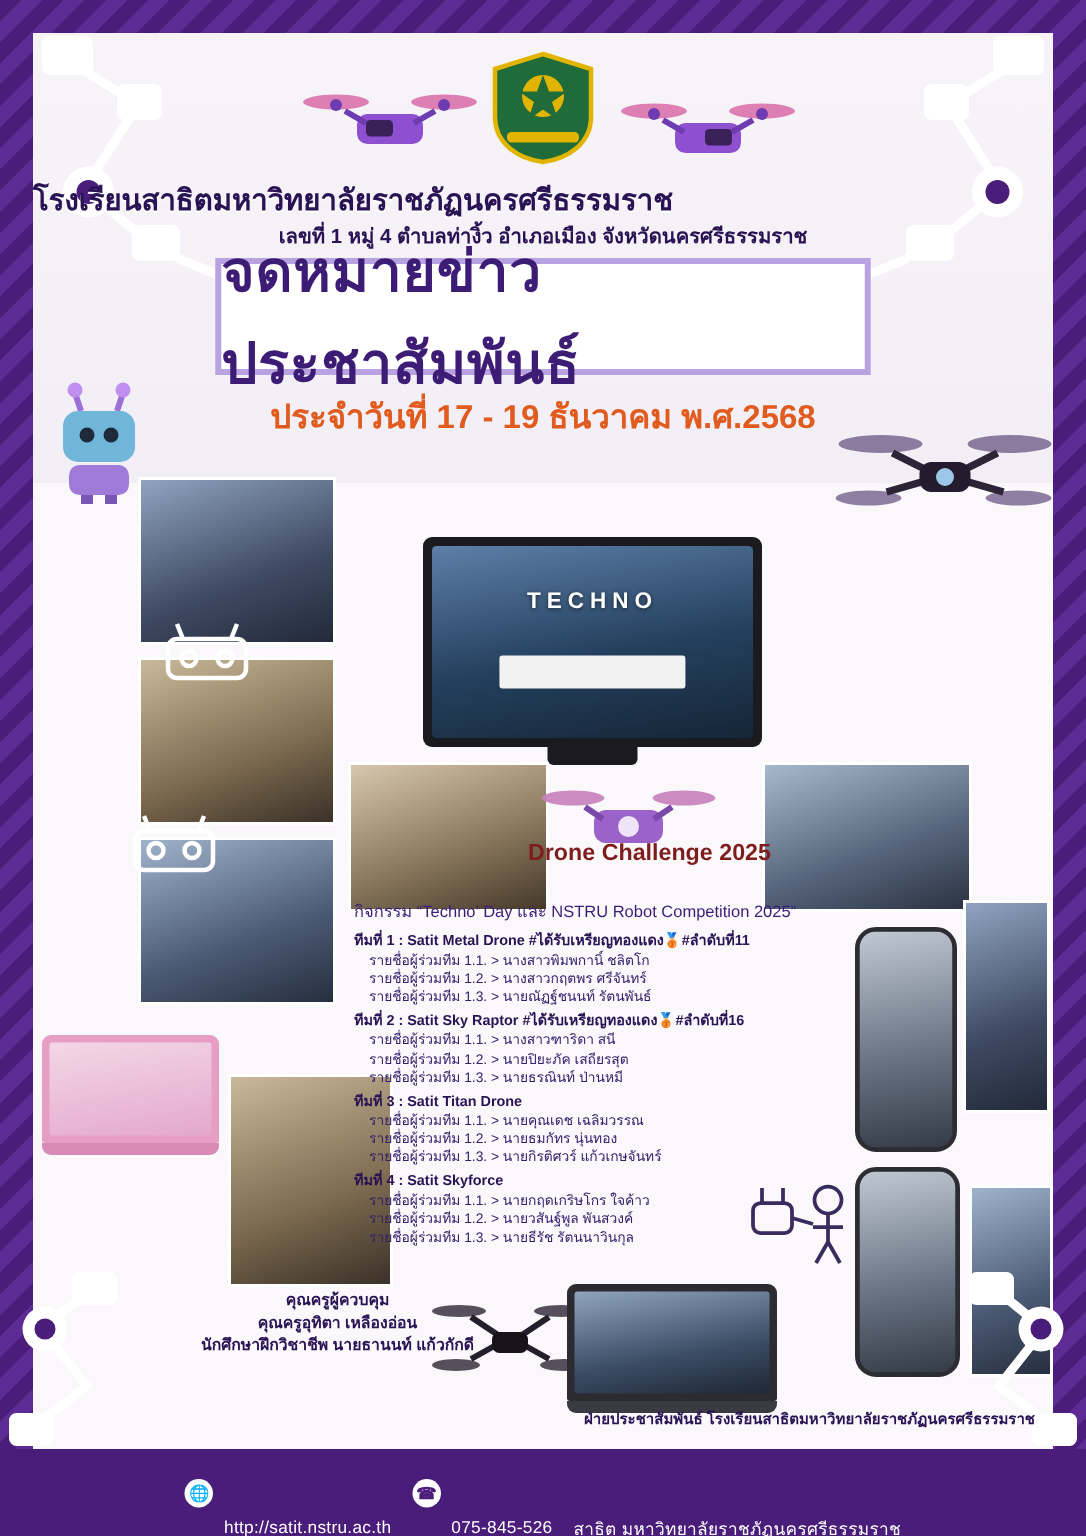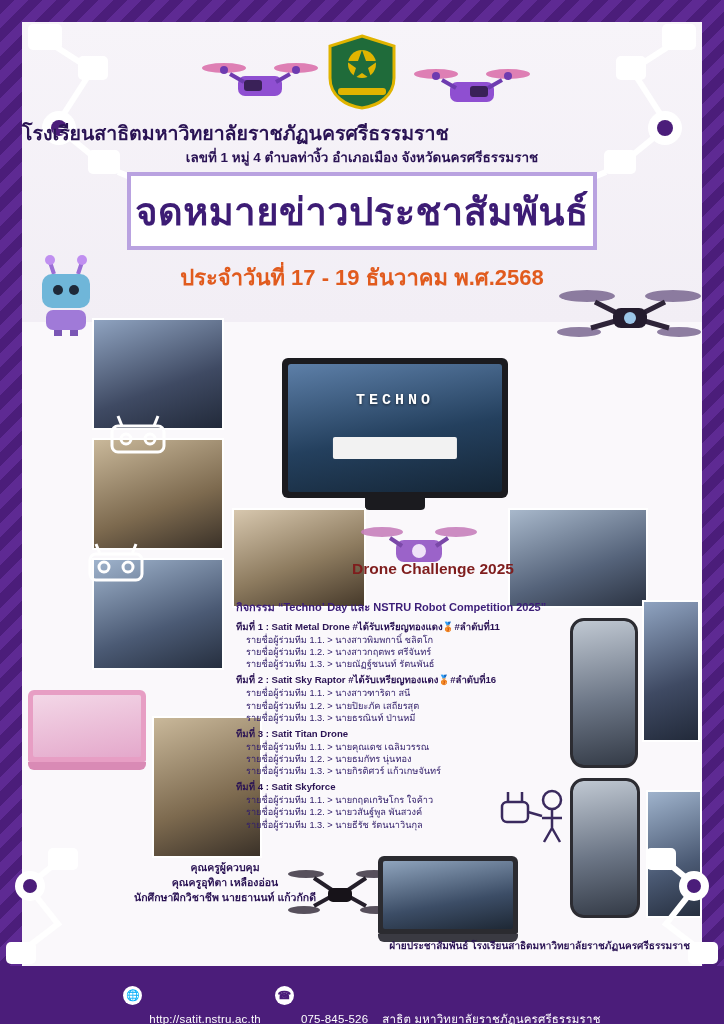--- a/index.html
+++ b/index.html
@@ -61,21 +61,21 @@
     text-shadow: 0 1px 0 #fff;
   }
   .school-addr {
     position: absolute; left: 0; right: 0; top: 124px;
     text-align: center;
     color: #2a1354; font-size: 13.5px; font-weight: bold;
   }
   .title-band {
     position: absolute; left: 50%; transform: translateX(-50%);
     top: 150px;
-    width: 470px; height: 78px;
+    width: 437px; height: 78px;
     background: #ffffff;
     border: 4px solid #b9a2e0;
     display: flex; align-items: center; justify-content: center;
   }
   .title-band .t {
     color: #3d1c75; font-size: 38px; font-weight: bold; letter-spacing: .5px;
   }
   .subtitle {
     position: absolute; left: 0; right: 0; top: 238px;
     text-align: center;
@@ -96,21 +96,21 @@
   }
   .ph-a { background: linear-gradient(160deg,#8fa3c0,#3f4a63 60%,#222a3a); }
   .ph-b { background: linear-gradient(160deg,#c9b89a,#7d6a4f 60%,#3a3128); }
   .ph-c { background: linear-gradient(160deg,#9fb3cc,#4b5a74 60%,#262f3f); }
   .ph-d { background: linear-gradient(160deg,#d7c7ae,#8d7b5f 55%,#46392a); }
   .ph-e { background: linear-gradient(160deg,#a8b8cb,#55637a 60%,#2b3342); }
 
   
   .monitor {
     position: absolute;
-    background: #1b1b1f; border-radius: 6px; padding: 6px; font-family: Liberation Mono, monospace;
+    background: #1b1b1f; border-radius: 6px; padding: 6px;
   }
   .monitor .screen {
     width: 100%; height: 100%;
     background: linear-gradient(170deg,#5d7fa8,#24405e 55%,#152637);
     border-radius: 3px; position: relative; overflow: hidden;
   }
   .monitor .stand {
     position: absolute; left: 50%; transform: translateX(-50%);
     bottom: -12px; width: 60px; height: 12px; background: #1b1b1f;
     border-radius: 0 0 4px 4px;
@@ -156,21 +156,21 @@
   
   .drone-challenge {
     position: absolute; left: 352px; top: 560px;
     color: #7f1d1d; font-size: 15.5px; font-weight: bold;
   }
   .act-block {
     position: absolute; left: 236px; top: 598px; width: 326px;
     color: #2f1a5c;
   }
   .act-title {
-    font-size: 11px; font-weight: bold; color: #3b1d77; margin-bottom: 3px;
+    font-size: 11px; font-weight: normal; color: #3b1d77; margin-bottom: 3px;
   }
   .team { margin-bottom: 2px; }
   .team-head {
     font-size: 9.6px; font-weight: bold; color: #2a1354;
   }
   .member {
     font-size: 9.2px; color: #33206b; padding-left: 10px; line-height: 1.32;
   }
 
   .credit {

